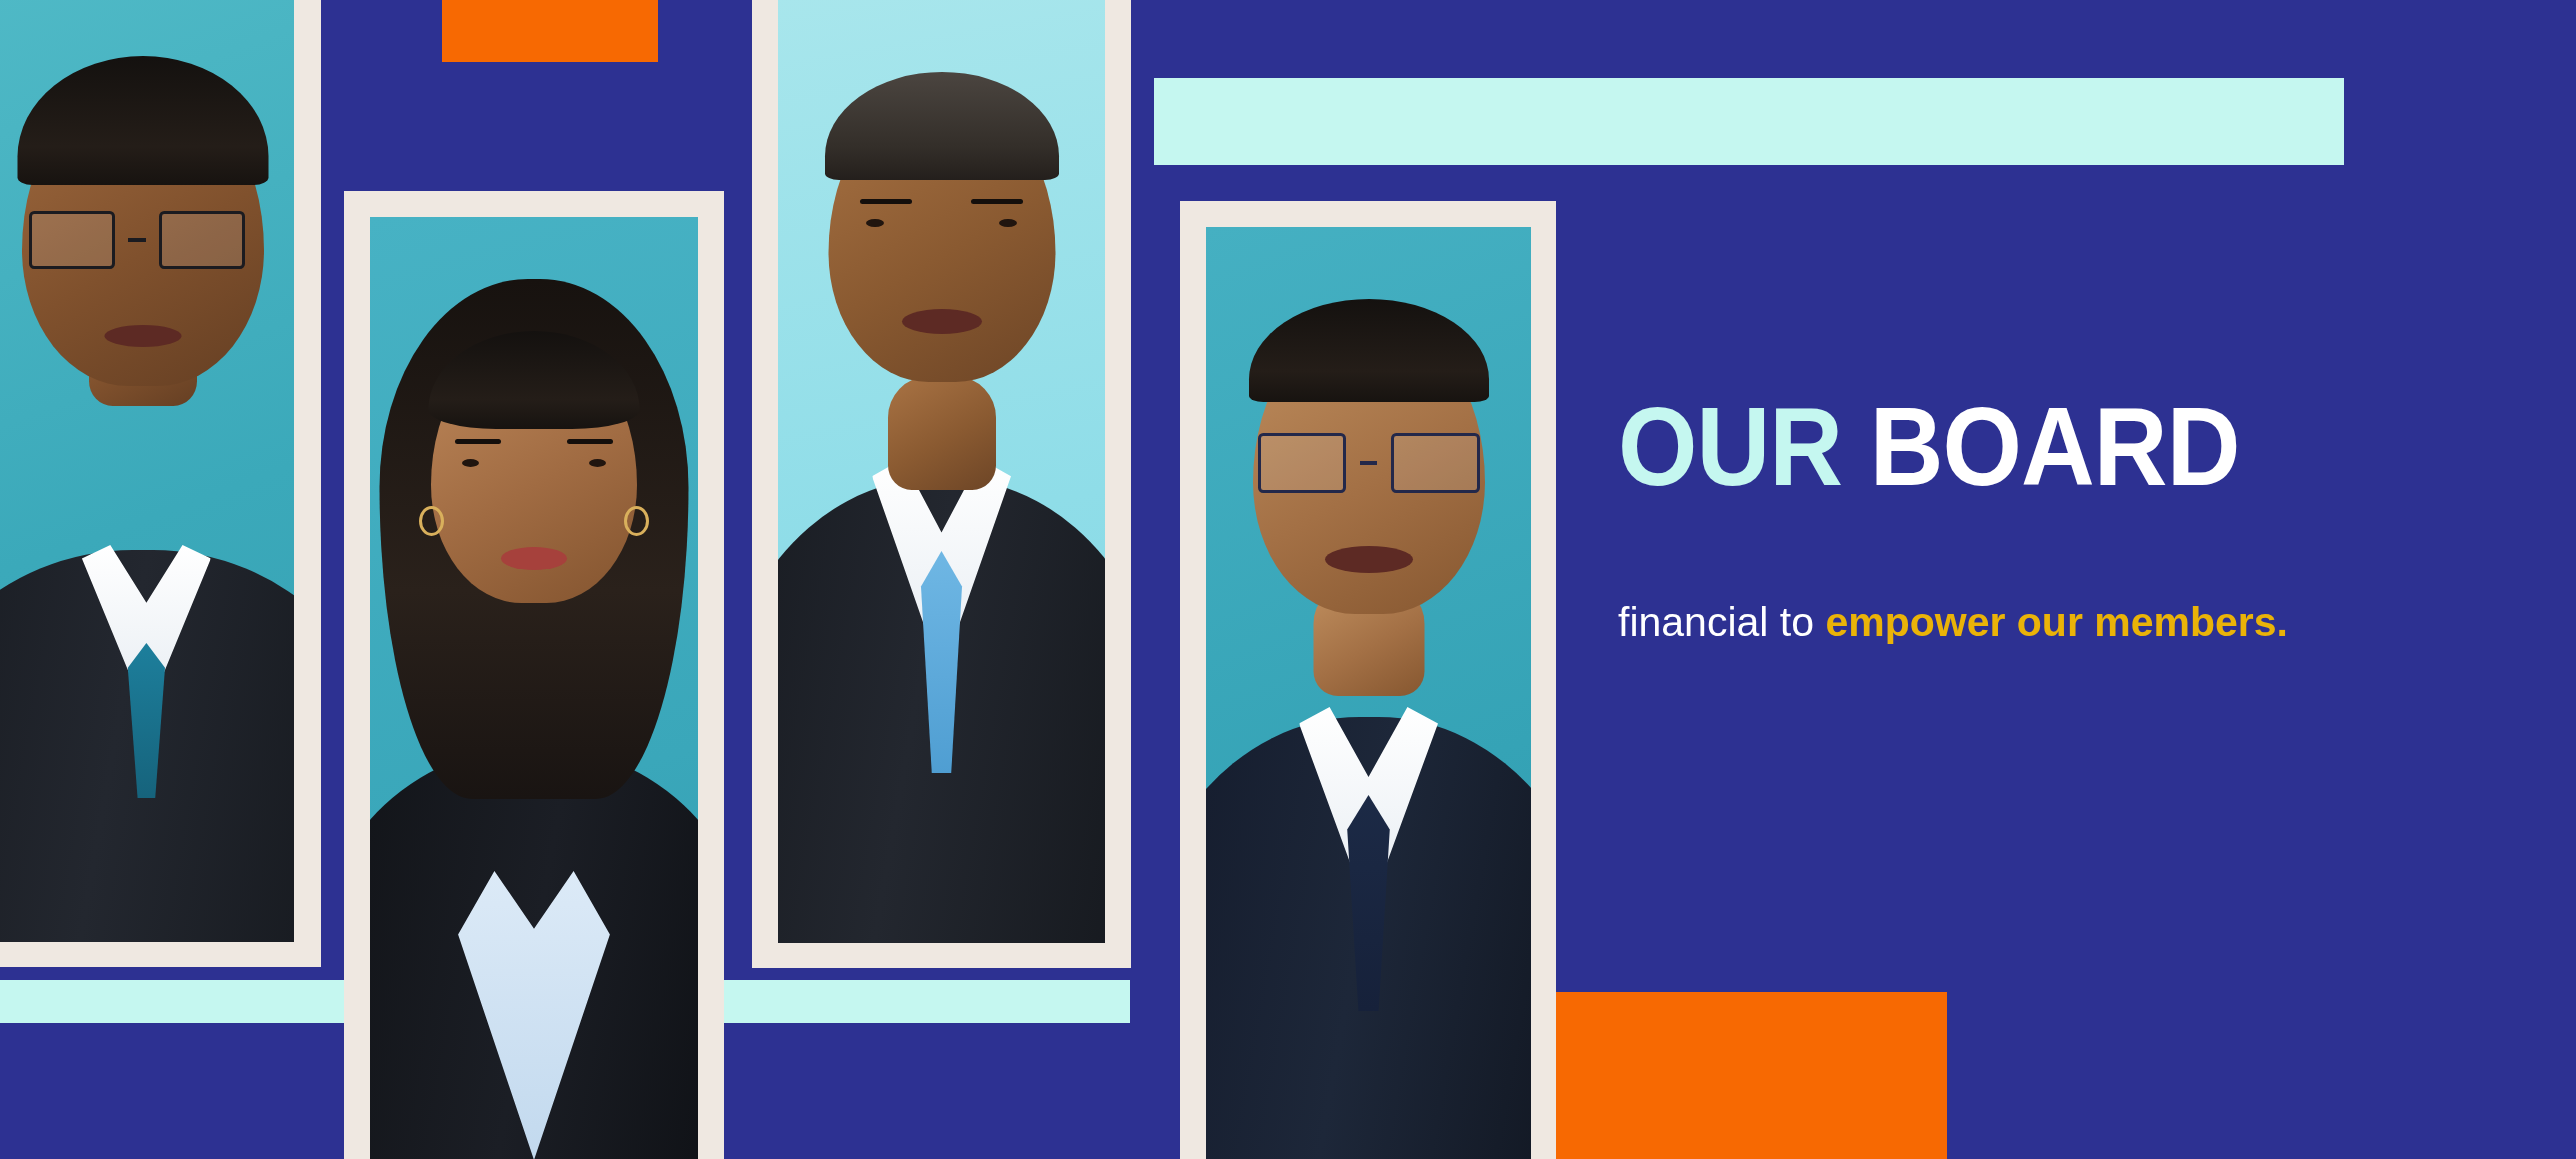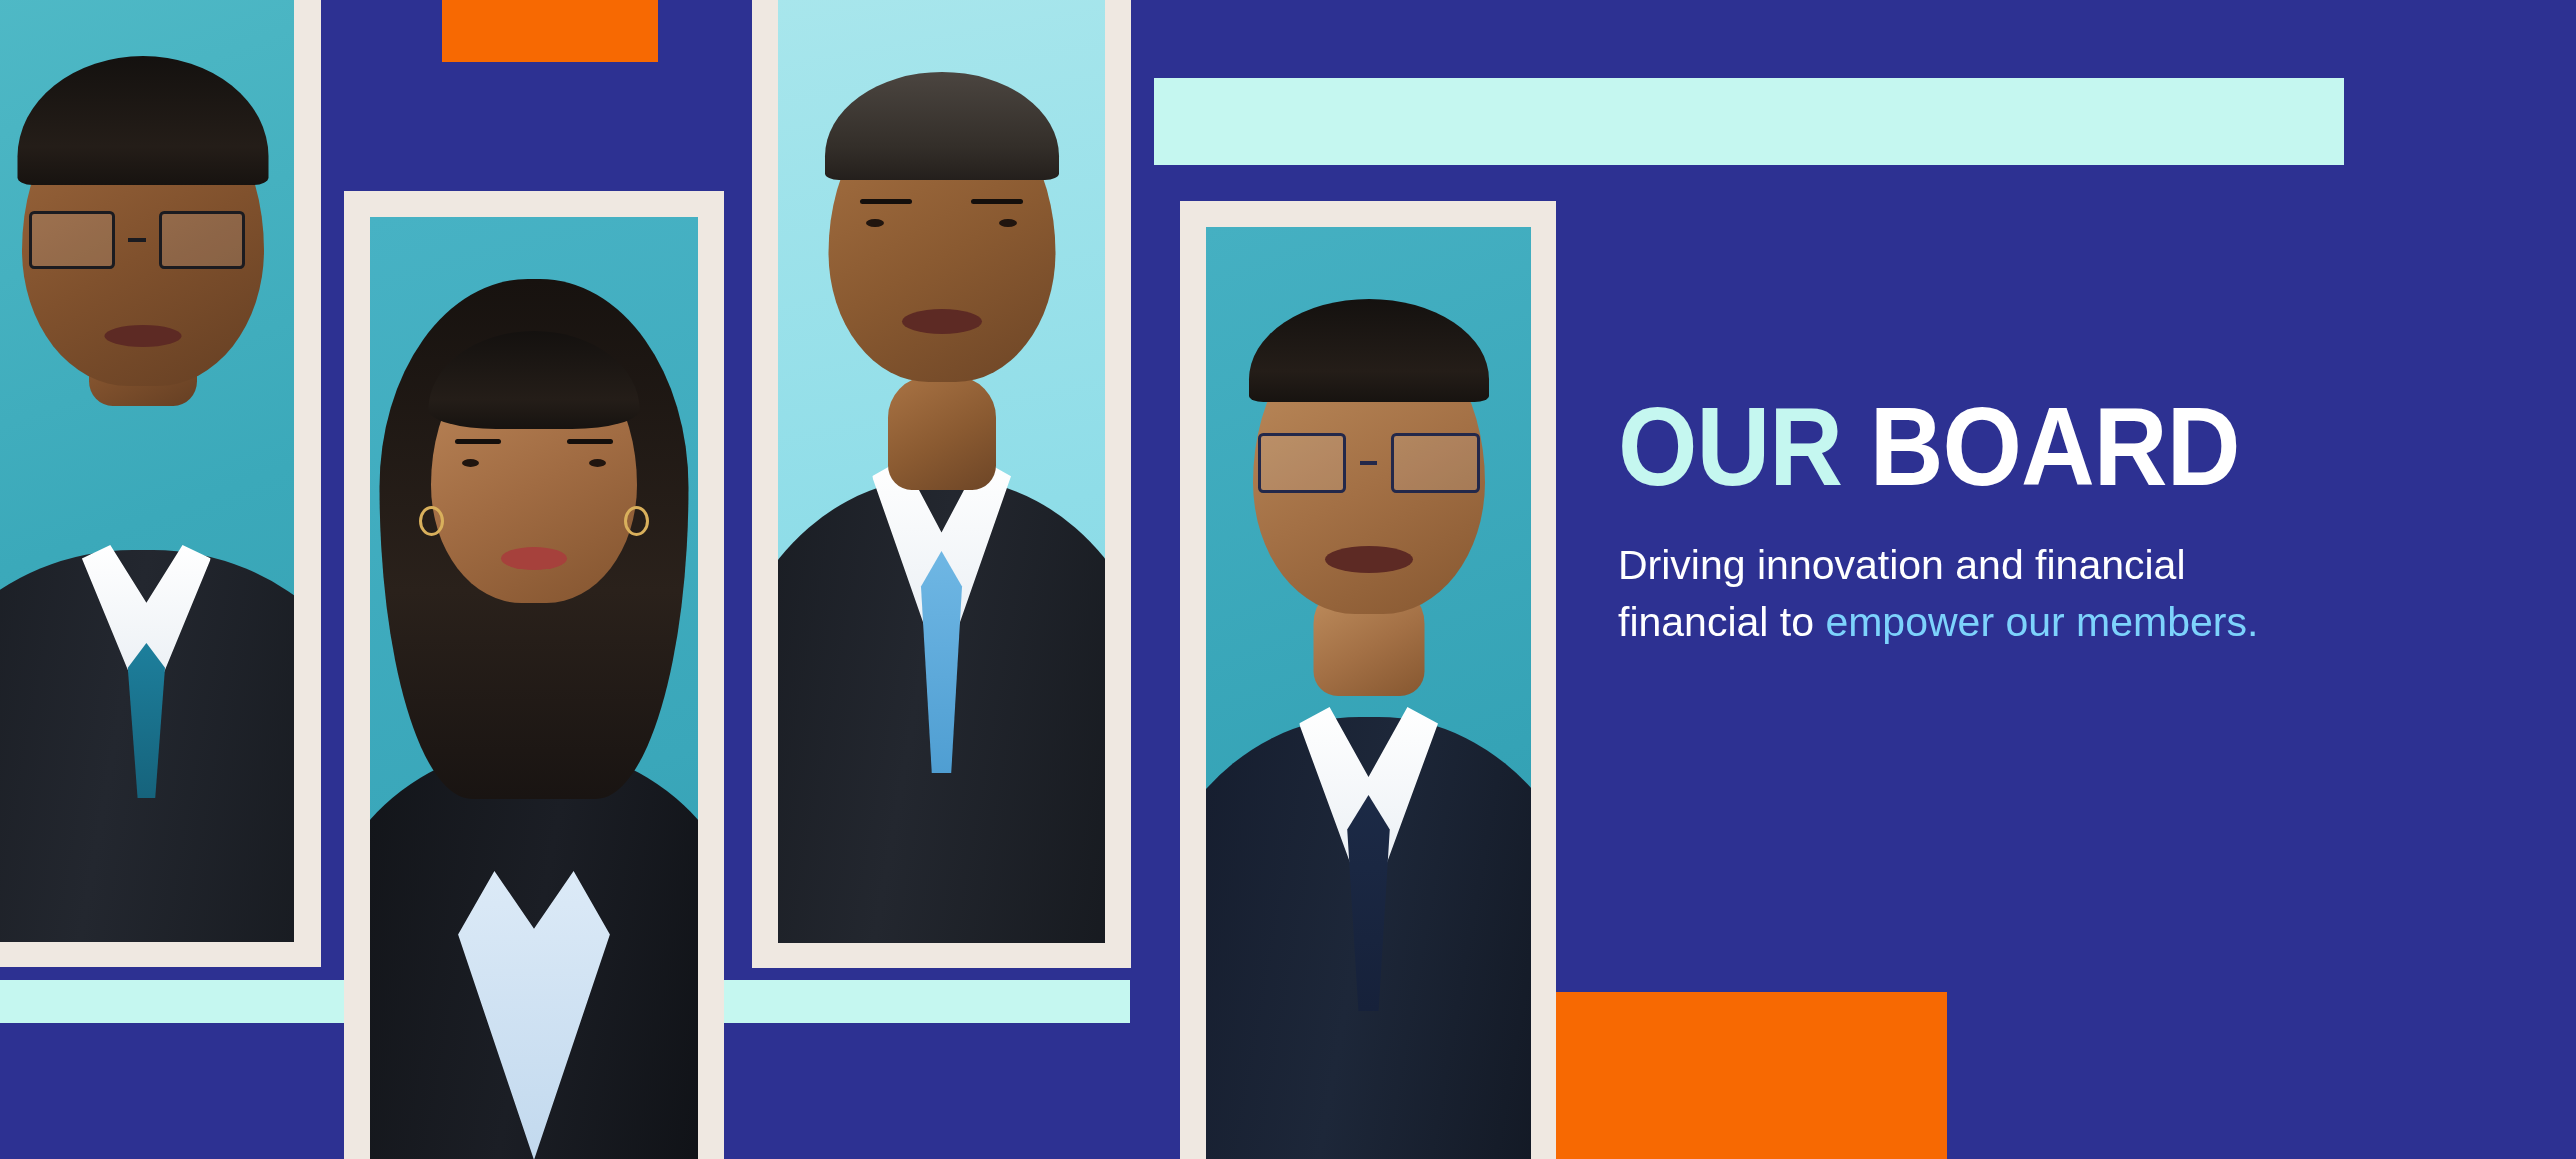--- a/index.html
+++ b/index.html
@@ -170,22 +170,22 @@
 
   .subtitle{
     margin-top:34px;
     font-size:41px;
     line-height:1.38;
     color:#FFFFFF;
     font-weight:400;
     max-width:1010px;
   }
   .subtitle .accent{
-    color:#7dd3fc;
-    font-weight:normal;
+    color:#eab308;
+    font-weight:bold;
   }
 </style>
 </head>
 <body>
 
 <div id="banner">
 
   <div class="abs blk-orange" style="left:442px; top:0; width:216px; height:62px;"></div>
 
   <div class="abs blk-mint" style="left:1154px; top:78px; width:1190px; height:87px;"></div>
@@ -277,19 +277,19 @@
         <div class="mouth mouth-smile" style="width:88px; height:27px; top:319px; left:50%;"></div>
       </div>
     </div>
   </div>
 
   <div class="textblock">
     <div class="heading">
       <span class="w1">OUR</span><span class="w1">&nbsp;</span><span class="w2">BOARD</span>
     </div>
     <div class="subtitle">
-      <span>Driving innovation and financial</span><br>
+      <br>
       <span>financial to </span><span class="accent">empower our members.</span>
     </div>
   </div>
 
 </div>
 
 
 </body></html>

